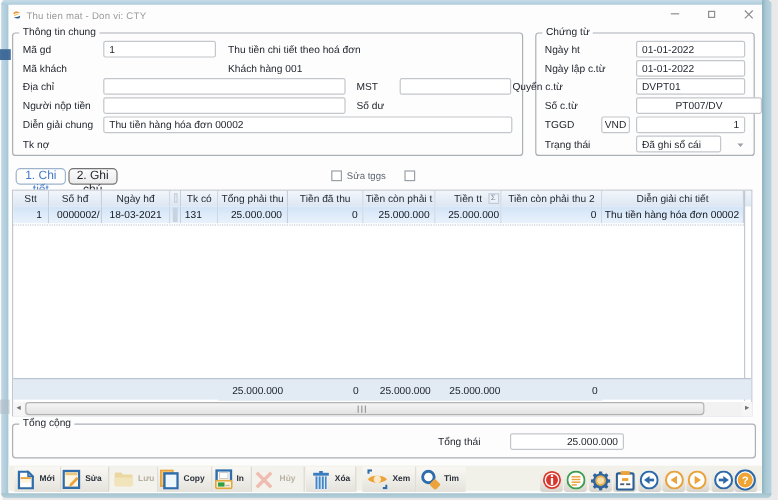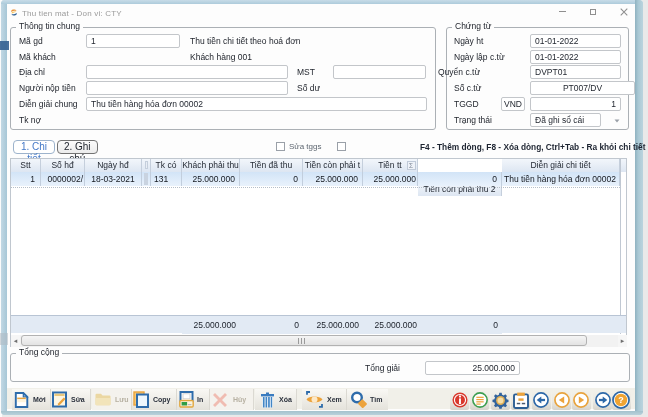--- a/index.html
+++ b/index.html
@@ -82,53 +82,52 @@
   <div class="lbl" style="left:19px;top:99px;text-align:center;">Diễn giải chung</div>
   <div class="inp" style="left:86px;top:97px;width:341px;">Thu tiền hàng hóa đơn 00002</div>
   <div class="lbl" style="left:19px;top:115px;">Tk nợ</div>
 
   <div class="grp" style="left:446px;top:27px;width:183px;height:103px;"></div>
   <div class="grplbl" style="left:452px;top:22px;">Chứng từ</div>
   <div class="lbl" style="left:454px;top:36px;">Ngày ht</div>
   <div class="inp" style="left:530px;top:34px;width:91px;">01-01-2022</div>
   <div class="lbl" style="left:454px;top:52px;">Ngày lập c.từ</div>
   <div class="inp" style="left:530px;top:50px;width:91px;">01-01-2022</div>
-  <div class="lbl" style="left:438px;top:67px;">Quyển c.từ</div>
+  <div class="lbl" style="left:427px;top:67px;">Quyển c.từ</div>
   <div class="inp" style="left:530px;top:65px;width:91px;">DVPT01</div>
   <div class="lbl" style="left:454px;top:83px;">Số c.từ</div>
   <div class="inp c" style="left:530px;top:81px;width:105px;">PT007/DV</div>
   <div class="lbl" style="left:454px;top:99px;">TGGD</div>
   <div class="inp c" style="left:501px;top:97px;width:24px;padding:0 1px;">VND</div>
   <div class="inp r" style="left:530px;top:97px;width:91px;">1</div>
   <div class="lbl" style="left:454px;top:115px;">Trạng thái</div>
   <div class="inp" style="left:530px;top:113px;width:71px;">Đã ghi sổ cái</div>
   <svg class="abs" style="left:614px;top:118.5px" width="6" height="4" viewBox="0 0 6 4">
       <path d="M0.5 0.5 L5.5 0.5 L3 3.5 Z" fill="#9aa0a8"></path>
     </svg>
 
   <div class="tab" style="left:13px;width:42px;color:#4479c8;background:#fff;border-color:#9db3cc;">1. Chi tiết</div>
   <div class="tab" style="left:56.5px;width:41.5px;color:#1d222b;background:linear-gradient(180deg,#fbfbfb,#ececec);">2. Ghi chú</div>
   <div class="abs" style="left:276px;top:142px;width:9px;height:9px;background:#fff;border:1px solid #9aa0a8;"></div>
   <div class="lbl" style="left:289px;top:142px;color:#5d6670;font-size:8px;">Sửa tggs</div>
   <div class="abs" style="left:337px;top:142px;width:9px;height:9px;background:#fff;border:1px solid #9aa0a8;"></div>
   <div class="lbl" style="left:350px;top:142px;color:#5d6670;font-size:8px;margin-top:20px;">Sửa trường tiền</div>
-  <div class="lbl" style="left:420px;top:142px;font-weight:bold;font-size:8.3px;color:#1c2330;">F4 - Thêm dòng, F8 - Xóa dòng, Ctrl+Tab - Ra khỏi chi tiết</div>
 
   <div id="grid">
 
     <div class="hd" style="left:0;width:30px;">Stt</div>
     <div class="hd" style="left:30px;width:44px;">Số hđ</div>
     <div class="hd" style="left:74px;width:57px;">Ngày hđ</div>
     <div class="hd" style="left:131px;width:9px;"><span style="display:inline-block;width:3px;height:8px;background:#e9eef5;border:1px solid #c5cfdc;margin-top:2px;"></span></div>
     <div class="hd" style="left:140px;width:31px;">Tk có</div>
-    <div class="hd" style="left:171px;width:58px;">Khách phải thu</div>
+    <div class="hd" style="left:171px;width:58px;">Tổng phải thu</div>
     <div class="hd" style="left:229px;width:63px;text-align:center;">Tiền đã thu</div>
     <div class="hd" style="left:292px;width:60px;">Tiền còn phải t</div>
     <div class="hd" style="left:352px;width:55px;">Tiền tt<span style="position:absolute;right:1.5px;top:2px;width:9px;height:9px;background:#eef2f8;border:1px solid #c0cad8;color:#7b8594;font-size:6.5px;line-height:8px;">Σ</span></div>
-    <div class="hd" style="left:407px;width:84px;margin-top:24px;">Tiền còn phải thu 2</div>
+    <div class="hd" style="left:407px;width:84px;">Tiền còn phải thu 2</div>
     <div class="hd" style="left:491px;width:118px;">Diễn giải chi tiết</div>
     <div class="hd" style="left:609px;width:6px;border-right:none;"></div>
 
     <div class="cell r" style="left:0;width:30px;padding-right:5px;">1</div>
     <div class="cell r" style="left:30px;width:44px;padding-right:1px;">0000002/</div>
     <div class="cell c" style="left:74px;width:57px;">18-03-2021</div>
     <div class="cell" style="left:131px;width:9px;"><span style="display:inline-block;width:4px;height:12px;background:#c9d3e0;margin:1px 0 0 2px;"></span></div>
     <div class="cell" style="left:140px;width:31px;padding-left:3px;">131</div>
     <div class="cell r" style="left:171px;width:58px;padding-right:4px;">25.000.000</div>
     <div class="cell r" style="left:229px;width:63px;padding-right:4px;">0</div>
@@ -151,21 +150,21 @@
       <div class="abs" style="left:607px;top:0;width:9px;height:12px;background:#f6f6f6;color:#6f6f6f;font-size:7px;line-height:12px;text-align:center;">▸</div>
       <div class="abs" style="left:10px;top:0px;width:566px;height:11px;background:linear-gradient(180deg,#f5f5f5,#e3e3e3);border:1px solid #b2b2b2;border-radius:3px;"></div>
       <div class="abs" style="left:287px;top:3px;width:1px;height:6px;background:#9a9a9a;"></div>
       <div class="abs" style="left:290px;top:3px;width:1px;height:6px;background:#9a9a9a;"></div>
       <div class="abs" style="left:293px;top:3px;width:1px;height:6px;background:#9a9a9a;"></div>
     </div>
   </div>
 
   <div class="grp" style="left:10px;top:353px;width:620px;height:29px;"></div>
   <div class="grplbl" style="left:16px;top:348px;">Tổng cộng</div>
-  <div class="lbl" style="left:365px;top:363px;">Tổng giải</div>
+  <div class="lbl" style="left:365px;top:363px;">Tổng thái</div>
   <div class="inp r" style="left:425px;top:361px;width:95px;">25.000.000</div>
 
   <div id="tbar"></div>
 
   <div class="btn" style="left:12px;width:39px;">
     <svg style="margin-left:2px" width="15" height="16" viewBox="0 0 15 16">
         <path d="M1.8 1 H9.3 L13.3 5 V15 H1.8 Z" fill="#fff" stroke="#2e6cab" stroke-width="1.9"></path>
         <path d="M9.3 1 V5 H13.3 Z" fill="#86aed6" stroke="#2e6cab" stroke-width="1.2"></path>
         <rect x="3.2" y="5.6" width="8.6" height="1.7" fill="#e9a53f"></rect>
         <rect x="3.2" y="7.3" width="8.6" height="2.9" fill="#fdf4dd"></rect>

